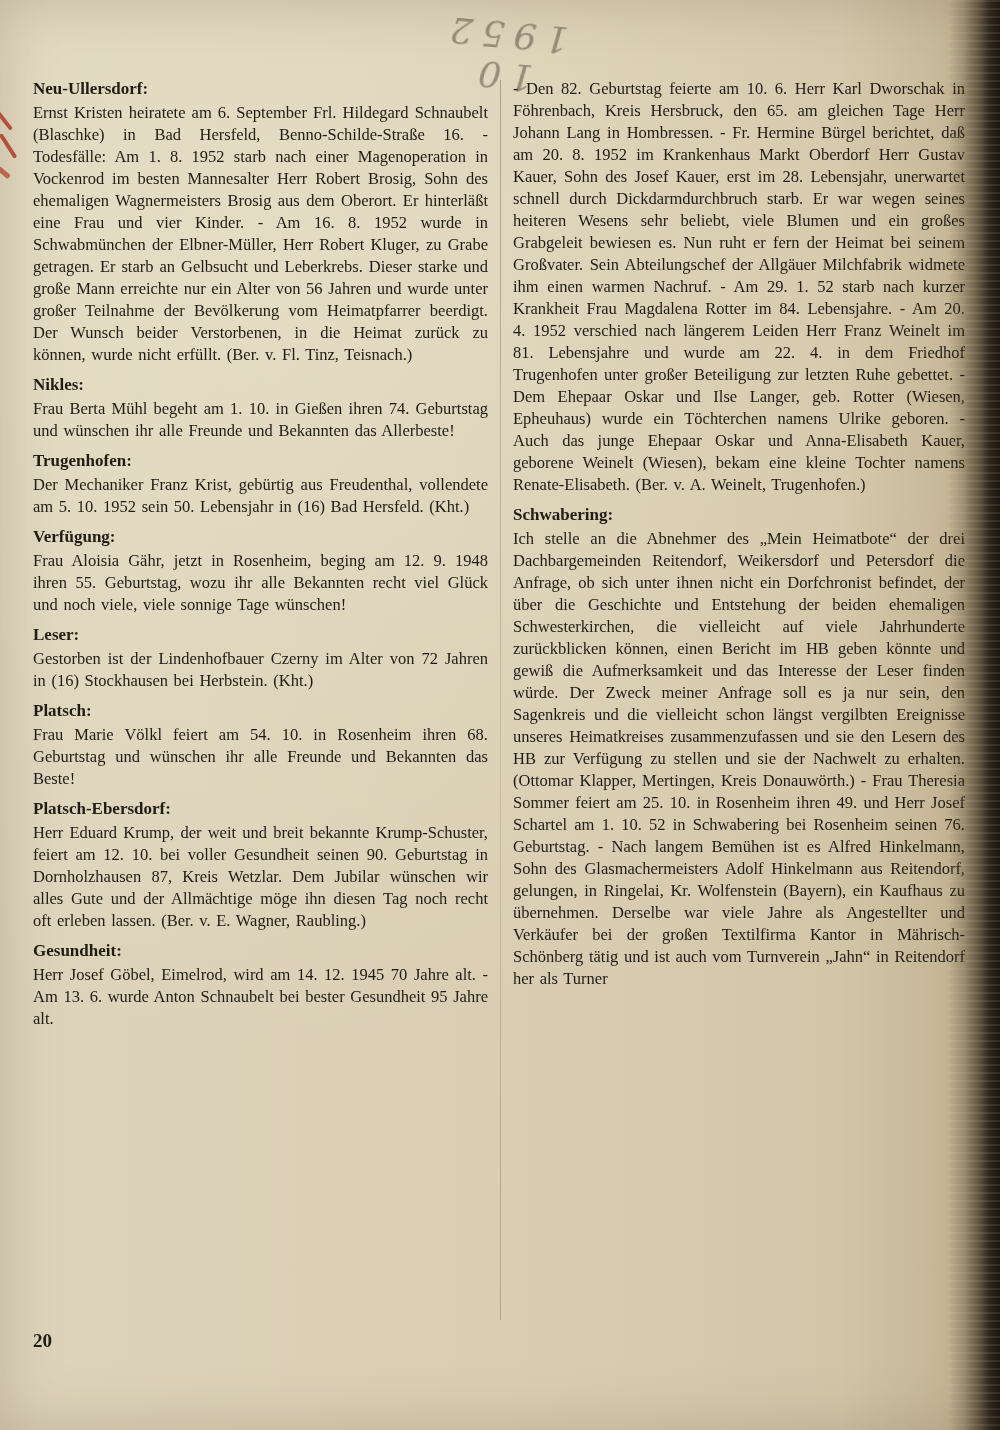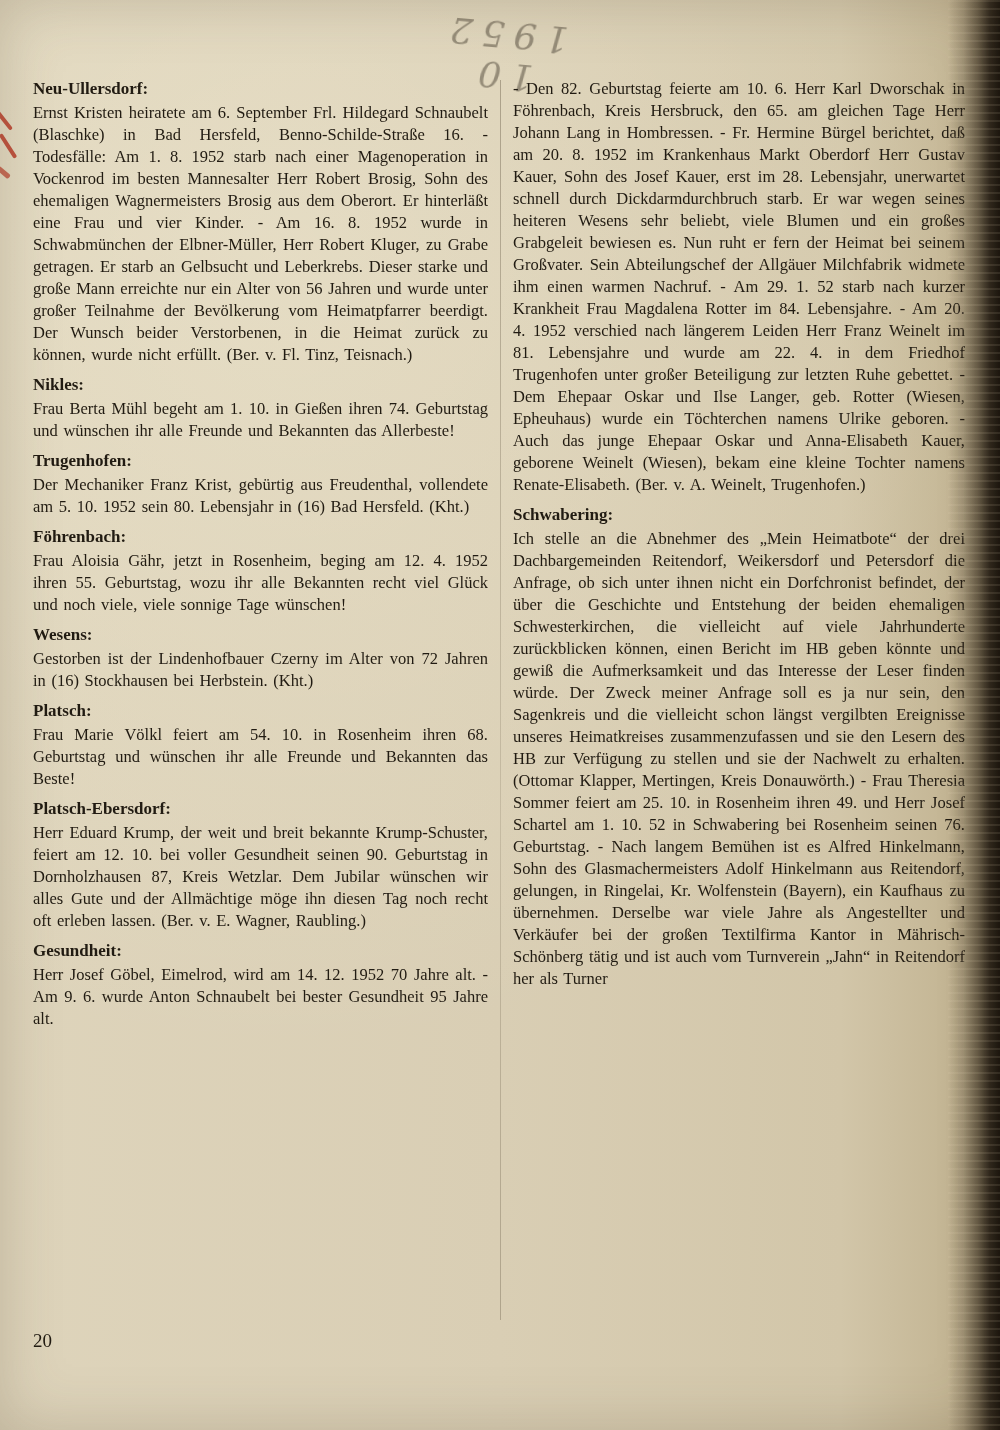--- a/index.html
+++ b/index.html
@@ -32,21 +32,21 @@
   .entry:first-child .entry-heading { margin-top:0; }
   .entry-body { }
 
   .column-divider {
     position:absolute; top:80px; left:500px; width:1px; height:1240px;
     background:linear-gradient(to bottom, rgba(86,74,54,.38), rgba(86,74,54,.16) 60%, rgba(86,74,54,.32));
   }
 
   .page-number {
     position:absolute; left:33px; top:1330px;
-    font-weight:normal; font-size:19px; color:#211b12;
+    font-weight:bold; font-size:19px; color:#211b12;
   }
 
   
   .handwritten {
     position:absolute; left:408px; top:14px; width:190px;
     transform:rotate(185deg);
     font-family:"DejaVu Serif",serif; font-style:italic;
     font-size:36px; letter-spacing:9px; color:#847b69;
     opacity:.8; filter:blur(.4px);
     text-align:center; pointer-events:none;
@@ -95,41 +95,41 @@
       <section class="entry">
         <h3 class="entry-heading">Neu-Ullersdorf:</h3>
         <p class="entry-body">Ernst Kristen heiratete am 6. September Frl. Hildegard Schnaubelt (Blaschke) in Bad Hersfeld, Benno-Schilde-Straße 16. - Todesfälle: Am 1. 8. 1952 starb nach einer Magenoperation in Vockenrod im besten Mannesalter Herr Robert Brosig, Sohn des ehemaligen Wagnermeisters Brosig aus dem Oberort. Er hinterläßt eine Frau und vier Kinder. - Am 16. 8. 1952 wurde in Schwabmünchen der Elbner-Müller, Herr Robert Kluger, zu Grabe getragen. Er starb an Gelbsucht und Leberkrebs. Dieser starke und große Mann erreichte nur ein Alter von 56 Jahren und wurde unter großer Teilnahme der Bevölkerung vom Heimatpfarrer beerdigt. Der Wunsch beider Verstorbenen, in die Heimat zurück zu können, wurde nicht erfüllt. (Ber. v. Fl. Tinz, Teisnach.)</p>
       </section>
       <section class="entry">
         <h3 class="entry-heading">Nikles:</h3>
         <p class="entry-body">Frau Berta Mühl begeht am 1. 10. in Gießen ihren 74. Geburtstag und wünschen ihr alle Freunde und Bekannten das Allerbeste!</p>
       </section>
       <section class="entry">
         <h3 class="entry-heading">Trugenhofen:</h3>
-        <p class="entry-body">Der Mechaniker Franz Krist, gebürtig aus Freudenthal, vollendete am 5. 10. 1952 sein 80. Lebensjahr in (16) Bad Hersfeld. (Kht.)</p>
+        <p class="entry-body">Der Mechaniker Franz Krist, gebürtig aus Freudenthal, vollendete am 5. 10. 1952 sein 50. Lebensjahr in (16) Bad Hersfeld. (Kht.)</p>
       </section>
       <section class="entry">
-        <h3 class="entry-heading">Föhrenbach:</h3>
-        <p class="entry-body">Frau Aloisia Gähr, jetzt in Rosenheim, beging am 12. 4. 1952 ihren 55. Geburtstag, wozu ihr alle Bekannten recht viel Glück und noch viele, viele sonnige Tage wünschen!</p>
+        <h3 class="entry-heading">Verfügung:</h3>
+        <p class="entry-body">Frau Aloisia Gähr, jetzt in Rosenheim, beging am 12. 9. 1948 ihren 55. Geburtstag, wozu ihr alle Bekannten recht viel Glück und noch viele, viele sonnige Tage wünschen!</p>
       </section>
       <section class="entry">
-        <h3 class="entry-heading">Wesens:</h3>
+        <h3 class="entry-heading">Leser:</h3>
         <p class="entry-body">Gestorben ist der Lindenhofbauer Czerny im Alter von 72 Jahren in (16) Stockhausen bei Herbstein. (Kht.)</p>
       </section>
       <section class="entry">
         <h3 class="entry-heading">Platsch:</h3>
         <p class="entry-body">Frau Marie Völkl feiert am 54. 10. in Rosenheim ihren 68. Geburtstag und wünschen ihr alle Freunde und Bekannten das Beste!</p>
       </section>
       <section class="entry">
         <h3 class="entry-heading">Platsch-Ebersdorf:</h3>
         <p class="entry-body">Herr Eduard Krump, der weit und breit bekannte Krump-Schuster, feiert am 12. 10. bei voller Gesundheit seinen 90. Geburtstag in Dornholzhausen 87, Kreis Wetzlar. Dem Jubilar wünschen wir alles Gute und der Allmächtige möge ihn diesen Tag noch recht oft erleben lassen. (Ber. v. E. Wagner, Raubling.)</p>
       </section>
       <section class="entry">
         <h3 class="entry-heading">Gesundheit:</h3>
-        <p class="entry-body">Herr Josef Göbel, Eimelrod, wird am 14. 12. 1952 70 Jahre alt. - Am 9. 6. wurde Anton Schnaubelt bei bester Gesundheit 95 Jahre alt.</p>
+        <p class="entry-body">Herr Josef Göbel, Eimelrod, wird am 14. 12. 1945 70 Jahre alt. - Am 13. 6. wurde Anton Schnaubelt bei bester Gesundheit 95 Jahre alt.</p>
       </section>
     </div>
 
     <div class="col right">
       <section class="entry">
         <p class="entry-body">- Den 82. Geburtstag feierte am 10. 6. Herr Karl Dworschak in Föhrenbach, Kreis Hersbruck, den 65. am gleichen Tage Herr Johann Lang in Hombressen. - Fr. Hermine Bürgel berichtet, daß am 20. 8. 1952 im Krankenhaus Markt Oberdorf Herr Gustav Kauer, Sohn des Josef Kauer, erst im 28. Lebensjahr, unerwartet schnell durch Dickdarmdurchbruch starb. Er war wegen seines heiteren Wesens sehr beliebt, viele Blumen und ein großes Grabgeleit bewiesen es. Nun ruht er fern der Heimat bei seinem Großvater. Sein Abteilungschef der Allgäuer Milchfabrik widmete ihm einen warmen Nachruf. - Am 29. 1. 52 starb nach kurzer Krankheit Frau Magdalena Rotter im 84. Lebensjahre. - Am 20. 4. 1952 verschied nach längerem Leiden Herr Franz Weinelt im 81. Lebensjahre und wurde am 22. 4. in dem Friedhof Trugenhofen unter großer Beteiligung zur letzten Ruhe gebettet. - Dem Ehepaar Oskar und Ilse Langer, geb. Rotter (Wiesen, Epheuhaus) wurde ein Töchterchen namens Ulrike geboren. - Auch das junge Ehepaar Oskar und Anna-Elisabeth Kauer, geborene Weinelt (Wiesen), bekam eine kleine Tochter namens Renate-Elisabeth. (Ber. v. A. Weinelt, Trugenhofen.)</p>
       </section>
       <section class="entry">
         <h3 class="entry-heading">Schwabering:</h3>
         <p class="entry-body">Ich stelle an die Abnehmer des „Mein Heimatbote“ der drei Dachbargemeinden Reitendorf, Weikersdorf und Petersdorf die Anfrage, ob sich unter ihnen nicht ein Dorfchronist befindet, der über die Geschichte und Entstehung der beiden ehemaligen Schwesterkirchen, die vielleicht auf viele Jahrhunderte zurückblicken können, einen Bericht im HB geben könnte und gewiß die Aufmerksamkeit und das Interesse der Leser finden würde. Der Zweck meiner Anfrage soll es ja nur sein, den Sagenkreis und die vielleicht schon längst vergilbten Ereignisse unseres Heimatkreises zusammenzufassen und sie den Lesern des HB zur Verfügung zu stellen und sie der Nachwelt zu erhalten. (Ottomar Klapper, Mertingen, Kreis Donauwörth.) - Frau Theresia Sommer feiert am 25. 10. in Rosenheim ihren 49. und Herr Josef Schartel am 1. 10. 52 in Schwabering bei Rosenheim seinen 76. Geburtstag. - Nach langem Bemühen ist es Alfred Hinkelmann, Sohn des Glasmachermeisters Adolf Hinkelmann aus Reitendorf, gelungen, in Ringelai, Kr. Wolfenstein (Bayern), ein Kaufhaus zu übernehmen. Derselbe war viele Jahre als Angestellter und Verkäufer bei der großen Textilfirma Kantor in Mährisch-Schönberg tätig und ist auch vom Turnverein „Jahn“ in Reitendorf her als Turner</p>

